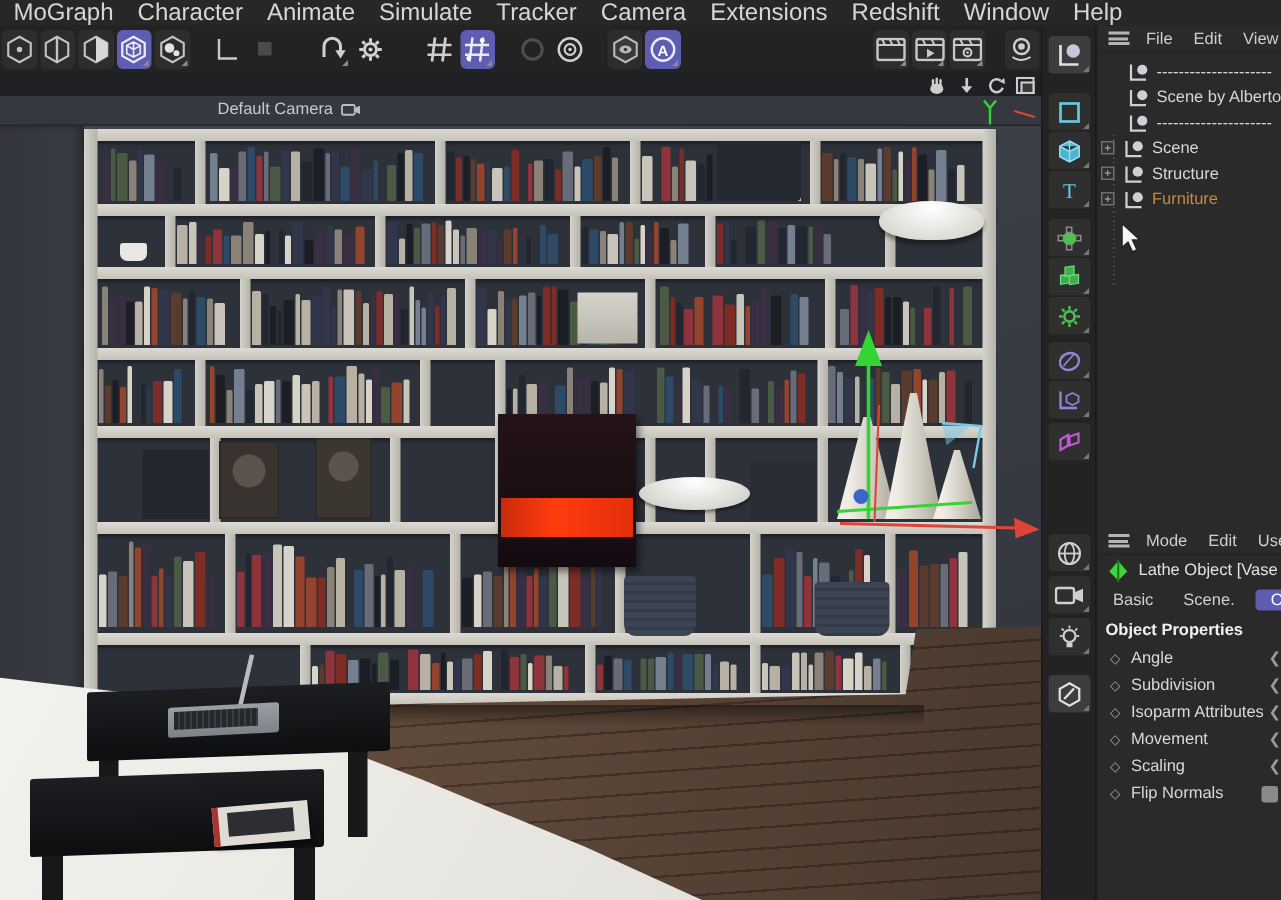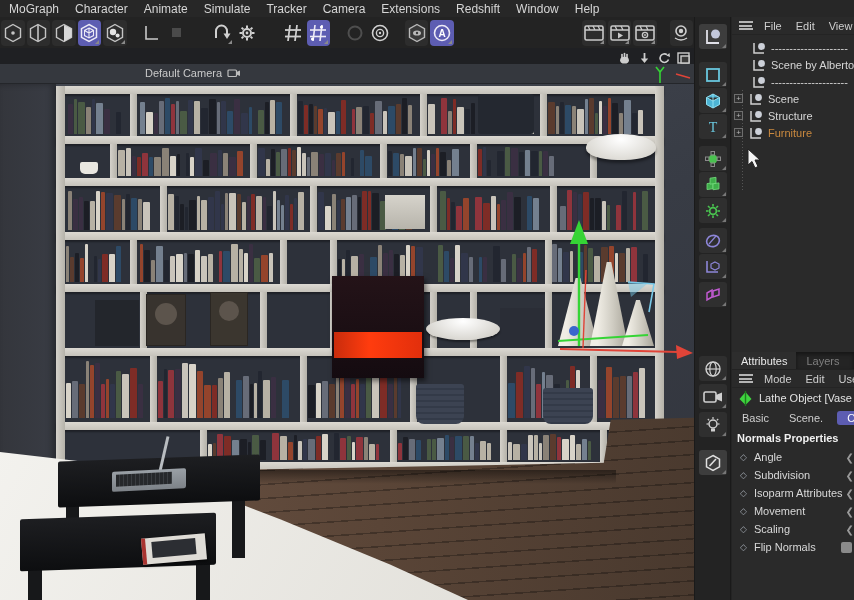--- a/index.html
+++ b/index.html
@@ -3,21 +3,21 @@
 <meta charset="utf-8">
 <style>
   * { margin:0; padding:0; box-sizing:border-box; }
   html,body { width:854px; height:600px; overflow:hidden; background:#1d1d1d;
     font-family:"Liberation Sans", sans-serif; }
   #app { position:relative; width:854px; height:600px; background:#242424; }
 
   
   #menubar { position:absolute; left:0; top:0; width:854px; height:17px;
     background:#272727; display:flex; align-items:center; gap:0; padding-left:4px; z-index:30;}
-  #menubar span { color:#d6d6d6; font-size:12px; padding:0 11px 0 5px; cursor:default; white-space:nowrap;}
+  #menubar span { color:#d6d6d6; font-size:16px; padding:0 11px 0 5px; cursor:default; white-space:nowrap;}
 
   
   #toolbar { position:absolute; left:0; top:17px; width:694px; height:31px;
     background:#232323; display:flex; align-items:center; z-index:25;}
   .tbtn { width:26px; height:26px; margin:0 1px; border-radius:4px; display:flex;
     align-items:center; justify-content:center; position:relative; background:#2d2d2d;}
   .tbtn.flat { background:transparent; }
   .tbtn.hl { background:#5d5db2; }
   .tbtn svg { display:block; }
   .tgap { width:12px; } .tgap2 { width:22px; }
@@ -1068,43 +1068,39 @@
         <svg class="nullicon" width="15" height="14">
             <path d="M2,2 L2,12 L12,12" fill="none" stroke="#cfcfcf" stroke-width="1.5"></path>
             <circle cx="9.5" cy="5.5" r="3.4" fill="#ccd0d8"></circle>
           </svg>
         <span class="lbl">Furniture</span>
       </div>
     </div>
   </div>
 
   <div id="attrpanel">
-    <div class="phead">
-      <span class="active">Attributes</span>
-      <span class="inactive">Layers</span>
-    </div>
     <div class="pmenu">
       <span class="hamb"></span>
       <span>Mode</span>
       <span>Edit</span>
       <span>User Data</span>
     </div>
     <div style="height:20px;display:flex;align-items:center">
       <svg width="15" height="15" style="margin:0 6px 0 6px;flex:none">
           <polygon points="7.5,1 13.5,8 7.5,14 1.5,8" fill="#3fd43f"></polygon>
           <line x1="7.5" y1="0" x2="7.5" y2="15" stroke="#1d7a1d" stroke-width="1.4"></line>
         </svg>
       <span style="color:#e2e2e2;font-size:11px;white-space:nowrap">Lathe Object [Vase 06.</span>
     </div>
     <div class="sectabs">
       <span>Basic</span>
       <span>Scene.</span>
       <span class="on">Object</span>
     </div>
-    <div class="prophead">Normals Properties</div>
+    <div class="prophead">Object Properties</div>
     <div class="prow">
       <span class="dia">◇</span>
       <span class="lbl">Angle</span>
       <span class="spin">❮</span>
     </div>
     <div class="prow">
       <span class="dia">◇</span>
       <span class="lbl">Subdivision</span>
       <span class="spin">❮</span>
     </div>

